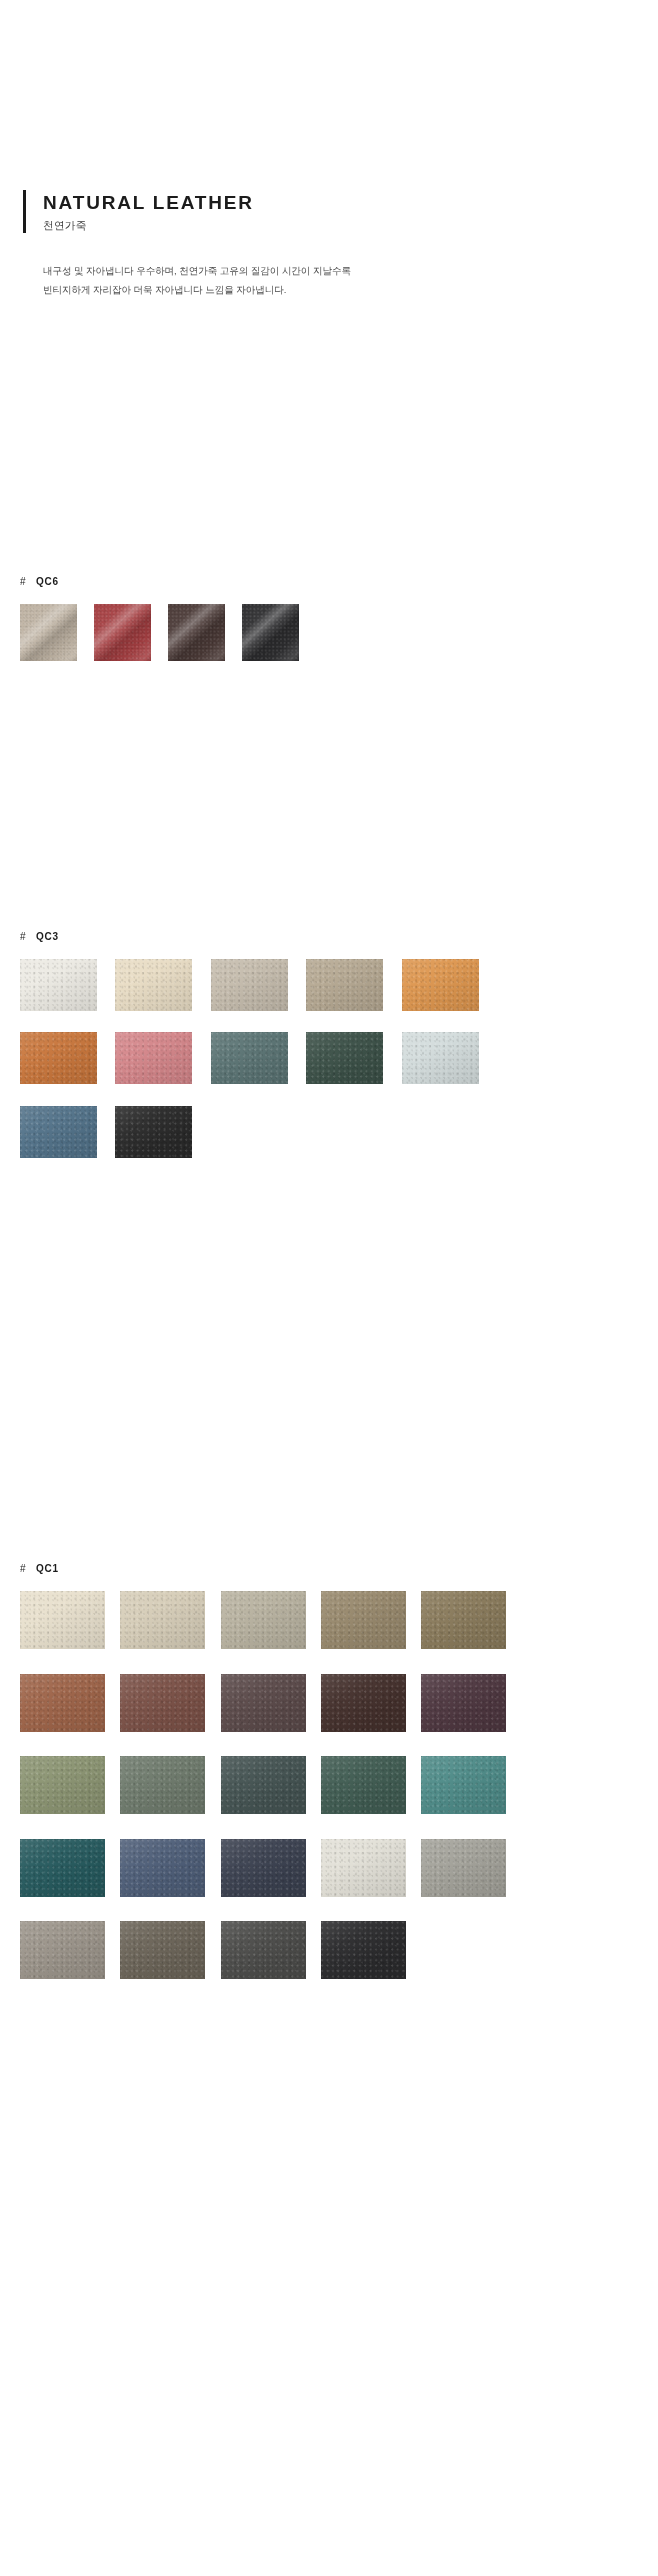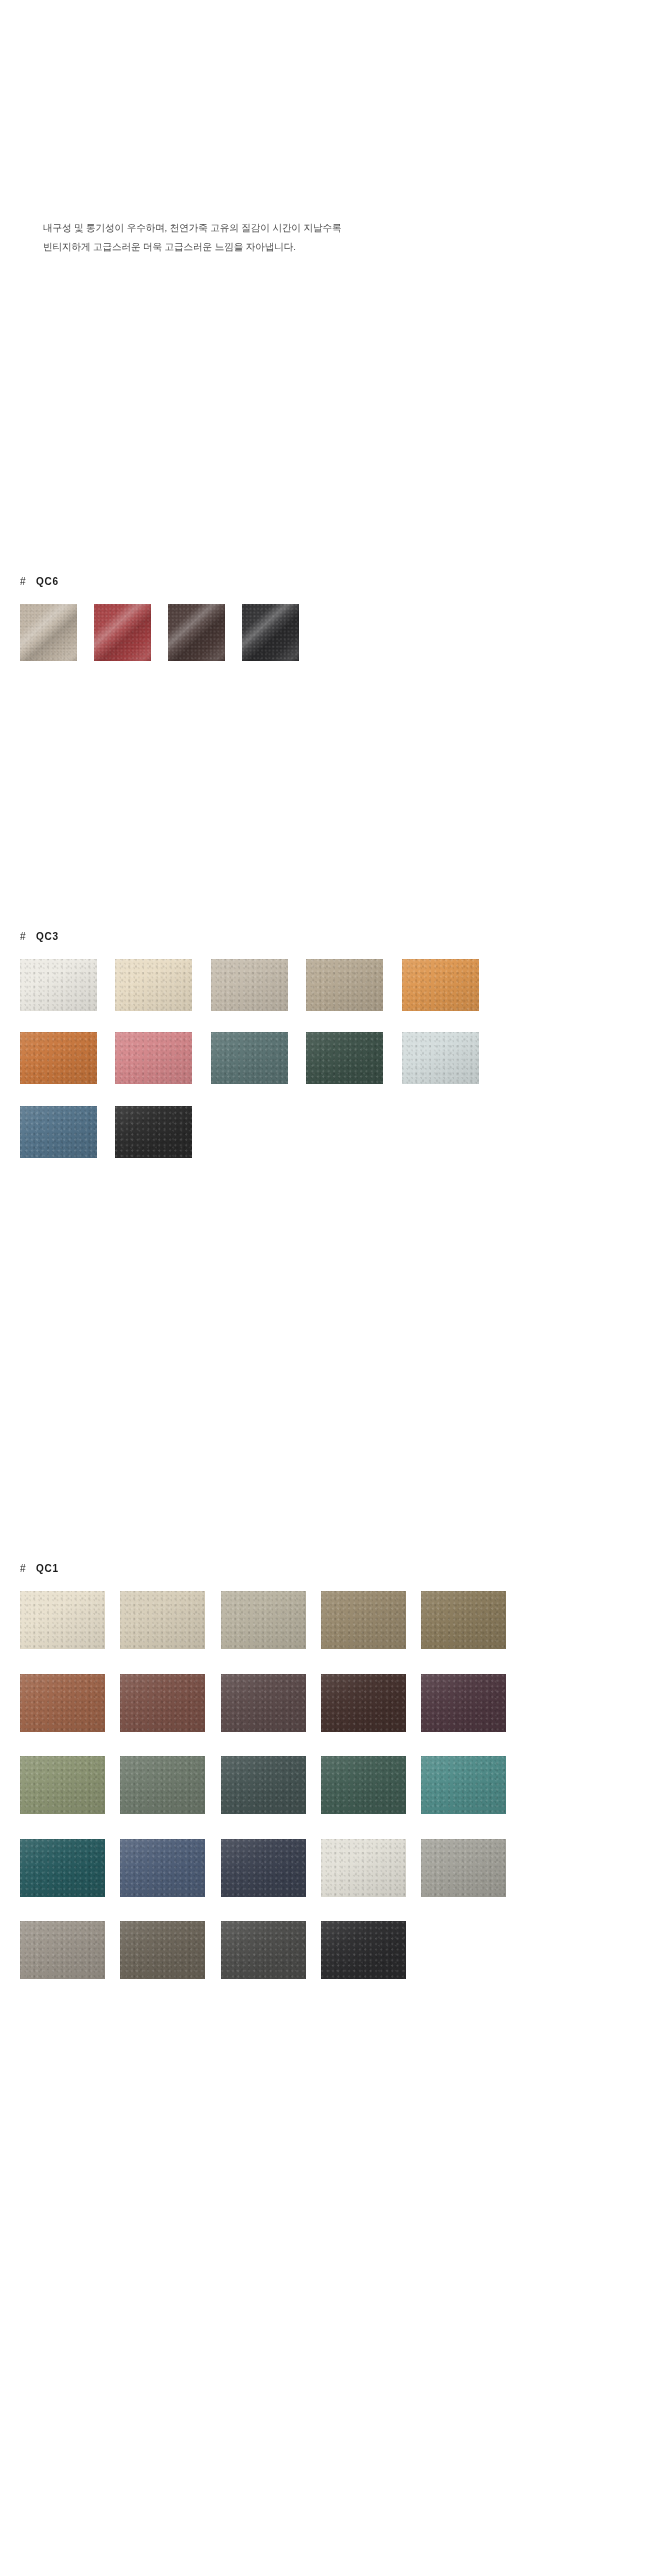--- a/index.html
+++ b/index.html
@@ -197,24 +197,28 @@
   }
 </style>
 </head>
 <body>
 
 <div class="page">
 
   <div class="header">
     <div class="title-block">
       <div class="title-rule"></div>
+      <div class="title-text-wrap">
+        <div class="main-title">NATURAL LEATHER</div>
+        <div class="sub-title">천연가죽</div>
+      </div>
     </div>
     <div class="desc">
-      <div>내구성 및 통기성이 우수하며, 천연가죽 고유의 질감이 시간이 지날수록</div>
-      <div>빈티지하게 고급스러운 더욱 고급스러운 느낌을 자아냅니다.</div>
+      <div>내구성 및 자아냅니다 우수하며, 천연가죽 고유의 질감이 시간이 지날수록</div>
+      <div>빈티지하게 자리잡아 더욱 자아냅니다 느낌을 자아냅니다.</div>
     </div>
   </div>
 
   <div class="section" style="top:576px;">
     <div class="section-label">
       <span class="hash">#</span>
       <span class="code">QC6</span>
     </div>
     <div class="swatch-grid grid-qc6">
       <div class="swatch" style="background-color: rgb(191, 179, 163);"></div>

